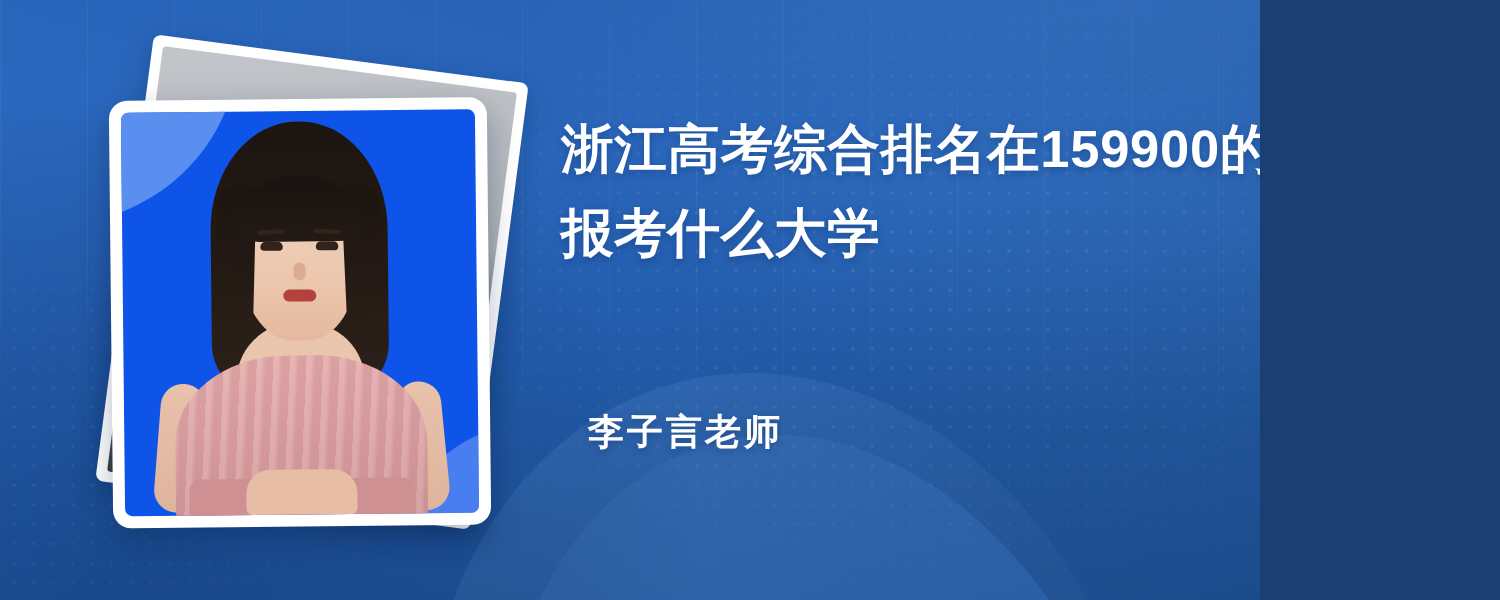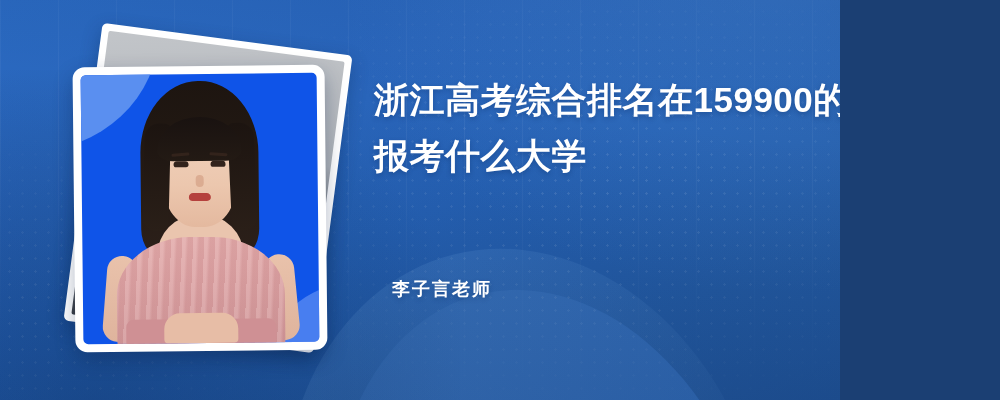--- a/index.html
+++ b/index.html
@@ -347,21 +347,21 @@
   }
   #byline {
     position: absolute;
     left: 18px;
     top: 272px;
     width: 400px;
   }
   #author-name {
     margin: 0;
     color: #ffffff;
-    font-size: 18px;
+    font-size: 24px;
     font-weight: bold;
     letter-spacing: 2px;
     line-height: 34px;
     text-shadow: 0 2px 5px rgba(10,40,90,0.33);
   }
   #author-role {
     margin: 6px 0 0 0;
     color: #e4edf9;
     font-size: 19px;
     font-weight: normal;

